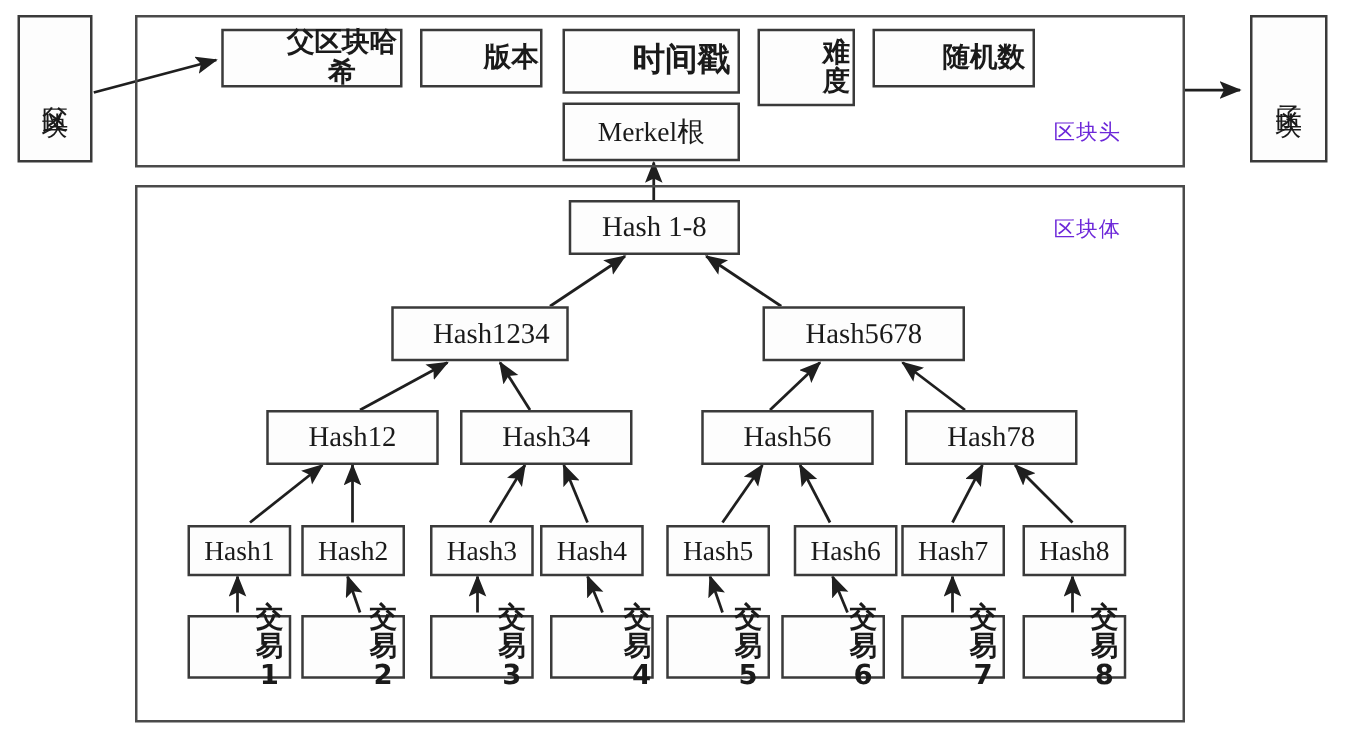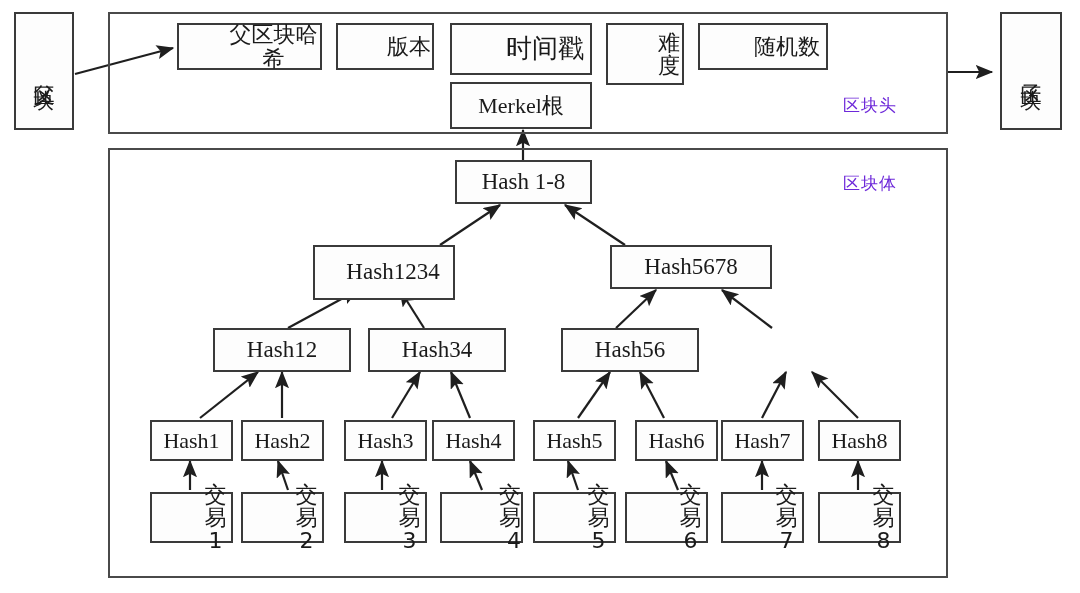--- a/index.html
+++ b/index.html
@@ -46,21 +46,21 @@
   .vert-label {
     writing-mode: vertical-rl;
     text-orientation: upright;
     letter-spacing: 3px;
     font-family: "DejaVu Sans", sans-serif;
     font-size: 21px;
     font-weight: 500;
   }
   .cn {
     font-family: "DejaVu Sans", sans-serif;
-    font-weight: 400;
+    font-weight: 700;
     padding-left: 48px;
   }
   .latin {
     font-family: "Liberation Serif", serif;
   }
   .frame-label {
     position: absolute;
     font-family: "DejaVu Sans", sans-serif;
     font-size: 17px;
     font-weight: 500;
@@ -150,36 +150,39 @@
     <span>Merkel根</span>
   </div>
 
   <div class="frame" style="left:108px; top:148px; width:840px; height:430px;"></div>
   <div class="frame-label" style="left:843px; top:172px;">区块体</div>
 
   <div class="box latin" style="left:455px; top:160px; width:137px; height:44px; font-size:23px;">
     <span>Hash 1-8</span>
   </div>
 
-  <div class="box latin" style="left:313px; top:245px; width:142px; height:55px; font-size:23px;padding-left:18px;">
+  <div class="box latin" style="left:313px; top:245px; width:142px; height:44px; font-size:23px;padding-left:18px;">
     <span>Hash1234</span>
   </div>
   <div class="box latin" style="left:610px; top:245px; width:162px; height:44px; font-size:23px;">
     <span>Hash5678</span>
   </div>
 
   <div class="box latin" style="left:213px; top:328px; width:138px; height:44px; font-size:23px;">
     <span>Hash12</span>
   </div>
   <div class="box latin" style="left:368px; top:328px; width:138px; height:44px; font-size:23px;">
     <span>Hash34</span>
   </div>
   <div class="box latin" style="left:561px; top:328px; width:138px; height:44px; font-size:23px;">
     <span>Hash56</span>
   </div>
+  <div class="box latin" style="left:724px; top:328px; width:138px; height:44px; font-size:23px;">
+    <span>Hash78</span>
+  </div>
 
   <div class="box latin" style="left:150px; top:420px; width:83px; height:41px; font-size:22px;">
     <span>Hash1</span>
   </div>
   <div class="box latin" style="left:241px; top:420px; width:83px; height:41px; font-size:22px;">
     <span>Hash2</span>
   </div>
   <div class="box latin" style="left:344px; top:420px; width:83px; height:41px; font-size:22px;">
     <span>Hash3</span>
   </div>

